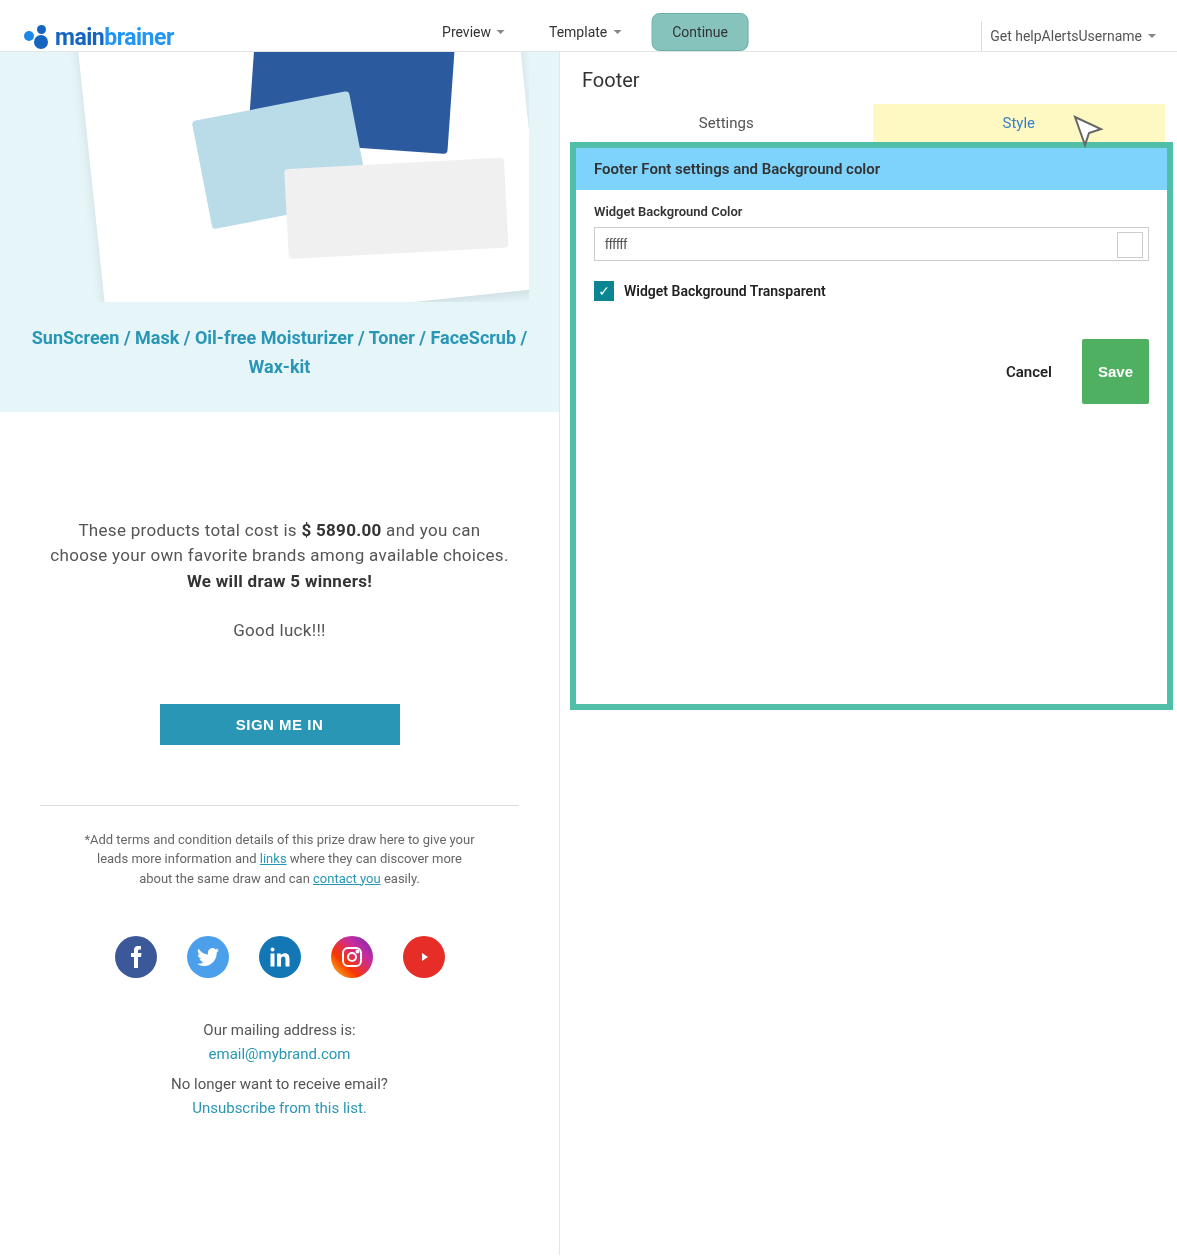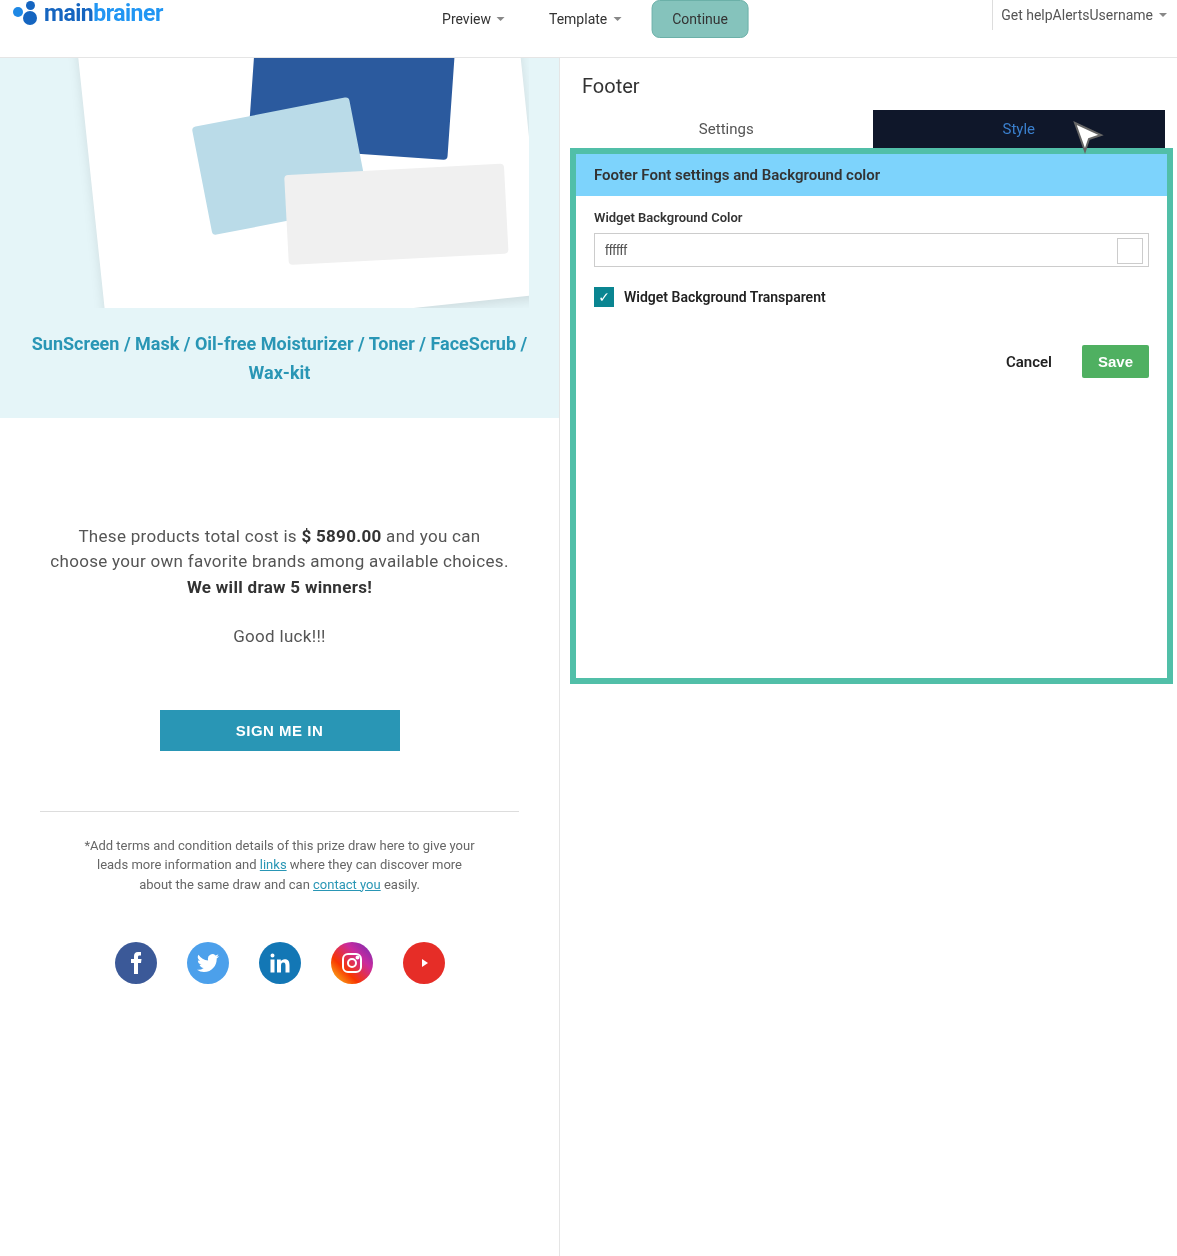--- a/index.html
+++ b/index.html
@@ -1,17 +1,17 @@
 <!DOCTYPE html>
 <html><head>
 <meta charset="utf-8">
 <style>
 * { margin: 0; padding: 0; box-sizing: border-box; }
 body { font-family: -apple-system, BlinkMacSystemFont, "Segoe UI", Roboto, Arial, sans-serif; background: #fff; color: #333; }
-.topbar { height: 58px; border-bottom: 1px solid #e5e5e5; display: flex; align-items: flex-start; padding: 0 10px; }
+.topbar { height: 52px; border-bottom: 1px solid #e5e5e5; display: flex; align-items: flex-end; padding: 0 21px; }
 .logo { display: flex; align-items: center; gap: 6px; margin-right: auto; margin-left: 2px; }
 .logo-dots { display: inline-block; width: 26px; height: 26px; position: relative; }
 .logo-dots::before, .logo-dots::after, .logo-dots span {
   content: ""; position: absolute; background: #1e88e5; border-radius: 50%;
 }
 .logo-dots span:nth-child(1){ width:9px; height:9px; left:14px; top:0; background:#1565c0;}
 .logo-dots span:nth-child(2){ width:10px; height:10px; left:1px; top:6px; background:#1e88e5;}
 .logo-dots span:nth-child(3){ width:14px; height:14px; left:11px; top:10px; background:#1565c0;}
 .logo-text { font-size: 23px; font-weight: 700; color: #1565c0; letter-spacing: -0.5px;}
 .logo-text .brainer { color:#2196f3; }
@@ -48,35 +48,35 @@
 .li { background:#1377b5; }
 .ig { background:linear-gradient(45deg,#f9d423,#f83600,#ca2b9e,#6b2db3); }
 .yt { background:#e62d27; }
 .footer-txt { text-align:center; font-size:15px; color:#555; line-height:1.6; padding-bottom:40px;}
 .footer-txt a { color:#2996b5; text-decoration:none; cursor:pointer;}
 
 .right-pane { flex:1; padding: 16px 12px 0 20px; position:relative; }
 .panel-title { font-size:20px; color:#333; margin-bottom:12px; margin-left:2px;}
 .tabs { display:flex; margin-bottom:0;}
 .tab { flex:1; text-align:center; padding:10px 0; font-size:15px; color:#555; cursor:pointer;}
-.tab.active { background:#0f172a; color:#3a7fcc; }
+.tab.active { background:#fef9c3; color:#3a7fcc; }
 .cursor-svg { position:absolute; right:70px; top:61px; pointer-events:none; z-index:5;}
 .highlight-box { border:6px solid #51bfa8; margin-top:0; margin-left:-10px; margin-right:-8px;}
 .section-header { background:#7dd3fc; padding:12px 18px; font-size:15px; color:#333; font-weight:600;}
 .section-body { padding:14px 18px;}
 .field-label { font-size:13px; color:#333; font-weight:600; margin-bottom:8px; display:block;}
 .color-input-wrap { position:relative; }
 .color-input { width:100%; border:1px solid #ccc; padding:8px 56px 8px 10px; font-size:14px; color:#555;}
 .color-swatch { position:absolute; right:6px; top:5px; width:26px; height:26px; border:1px solid #ccc; background:#fff;}
 .checkbox-row { display:flex; align-items:center; gap:10px; margin-top:20px;}
 .checkbox { width:20px; height:20px; background:#0a8591; display:flex; align-items:center; justify-content:center; color:#fff; font-size:14px; cursor:pointer;}
 .checkbox-label { font-size:14px; color:#222; font-weight:600;}
 .btn-row { display:flex; justify-content:flex-end; gap:30px; align-items:center; padding:38px 0 6px;}
 .btn-cancel { font-size:15px; color:#222; font-weight:600; cursor:pointer;}
-.btn-save { background:#4fb061; color:#fff; border:none; padding:8px 16px; font-size:15px; font-weight:600; border-radius:2px; cursor:pointer;}
+.btn-save { background:#4fb061; color:#fff; border:none; padding:24px 16px; font-size:15px; font-weight:600; border-radius:2px; cursor:pointer;}
 .highlight-inner { min-height:470px; display:flex; flex-direction:column;}
 .hi-flex { flex:1;}
 .rest-space { height:280px; }
 </style>
 </head>
 <body>
 
 <div class="topbar">
   <div class="logo">
     <span class="logo-dots">
@@ -152,20 +152,26 @@
             <rect x="2" y="2" width="18" height="18" rx="5"></rect>
             <circle cx="11" cy="11" r="4"></circle>
             <circle cx="16.5" cy="5.5" r="1" fill="#fff"></circle>
           </svg>
         </div>
       <div class="social-icon yt">
           <svg width="18" height="14" viewBox="0 0 18 14" fill="#fff">
             <path d="M7 3l6 4-6 4z"></path>
           </svg>
         </div>
+    </div>
+    <div class="footer-txt">
+      <div>Our mailing address is:</div>
+      <a>email@mybrand.com</a>
+      <div style="margin-top:6px">No longer want to receive email?</div>
+      <a>Unsubscribe from this list.</a>
     </div>
   </div>
 
   <div class="right-pane">
     <div class="panel-title">Footer</div>
     <div class="tabs">
       <div class="tab">Settings</div>
       <div class="tab active">Style</div>
     </div>
     <svg class="cursor-svg" width="36" height="36" viewBox="0 0 36 36">

